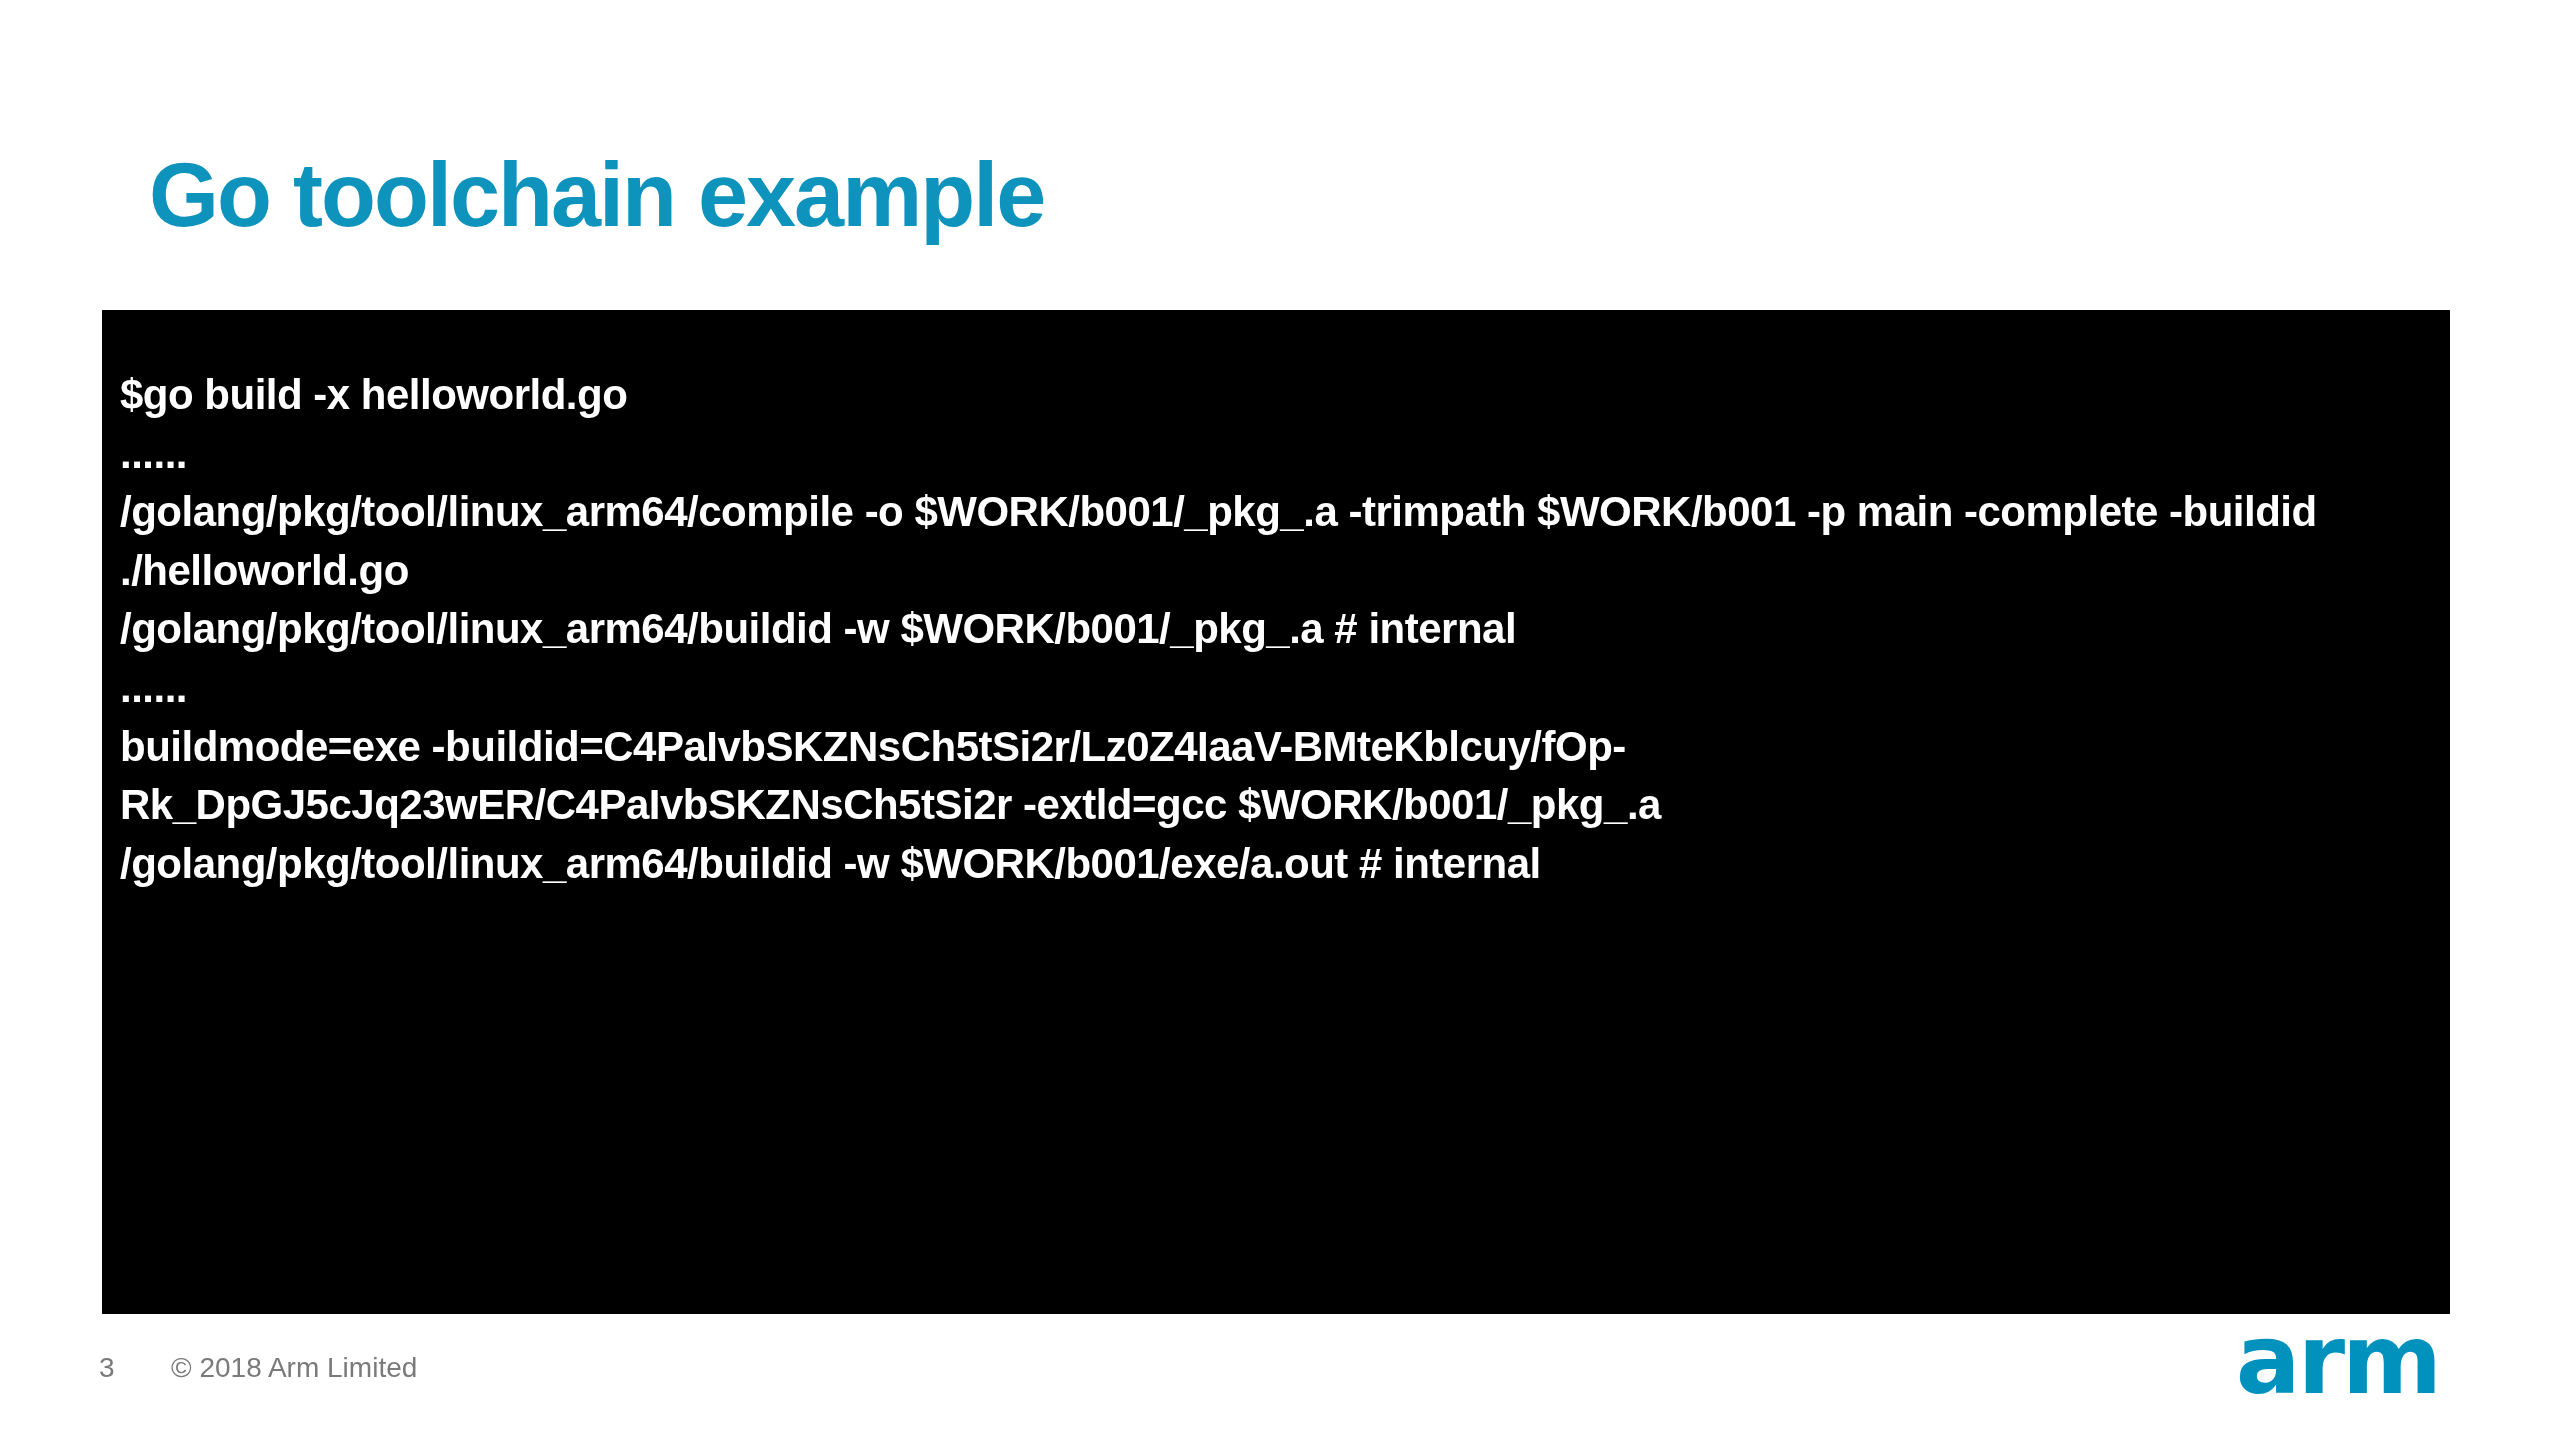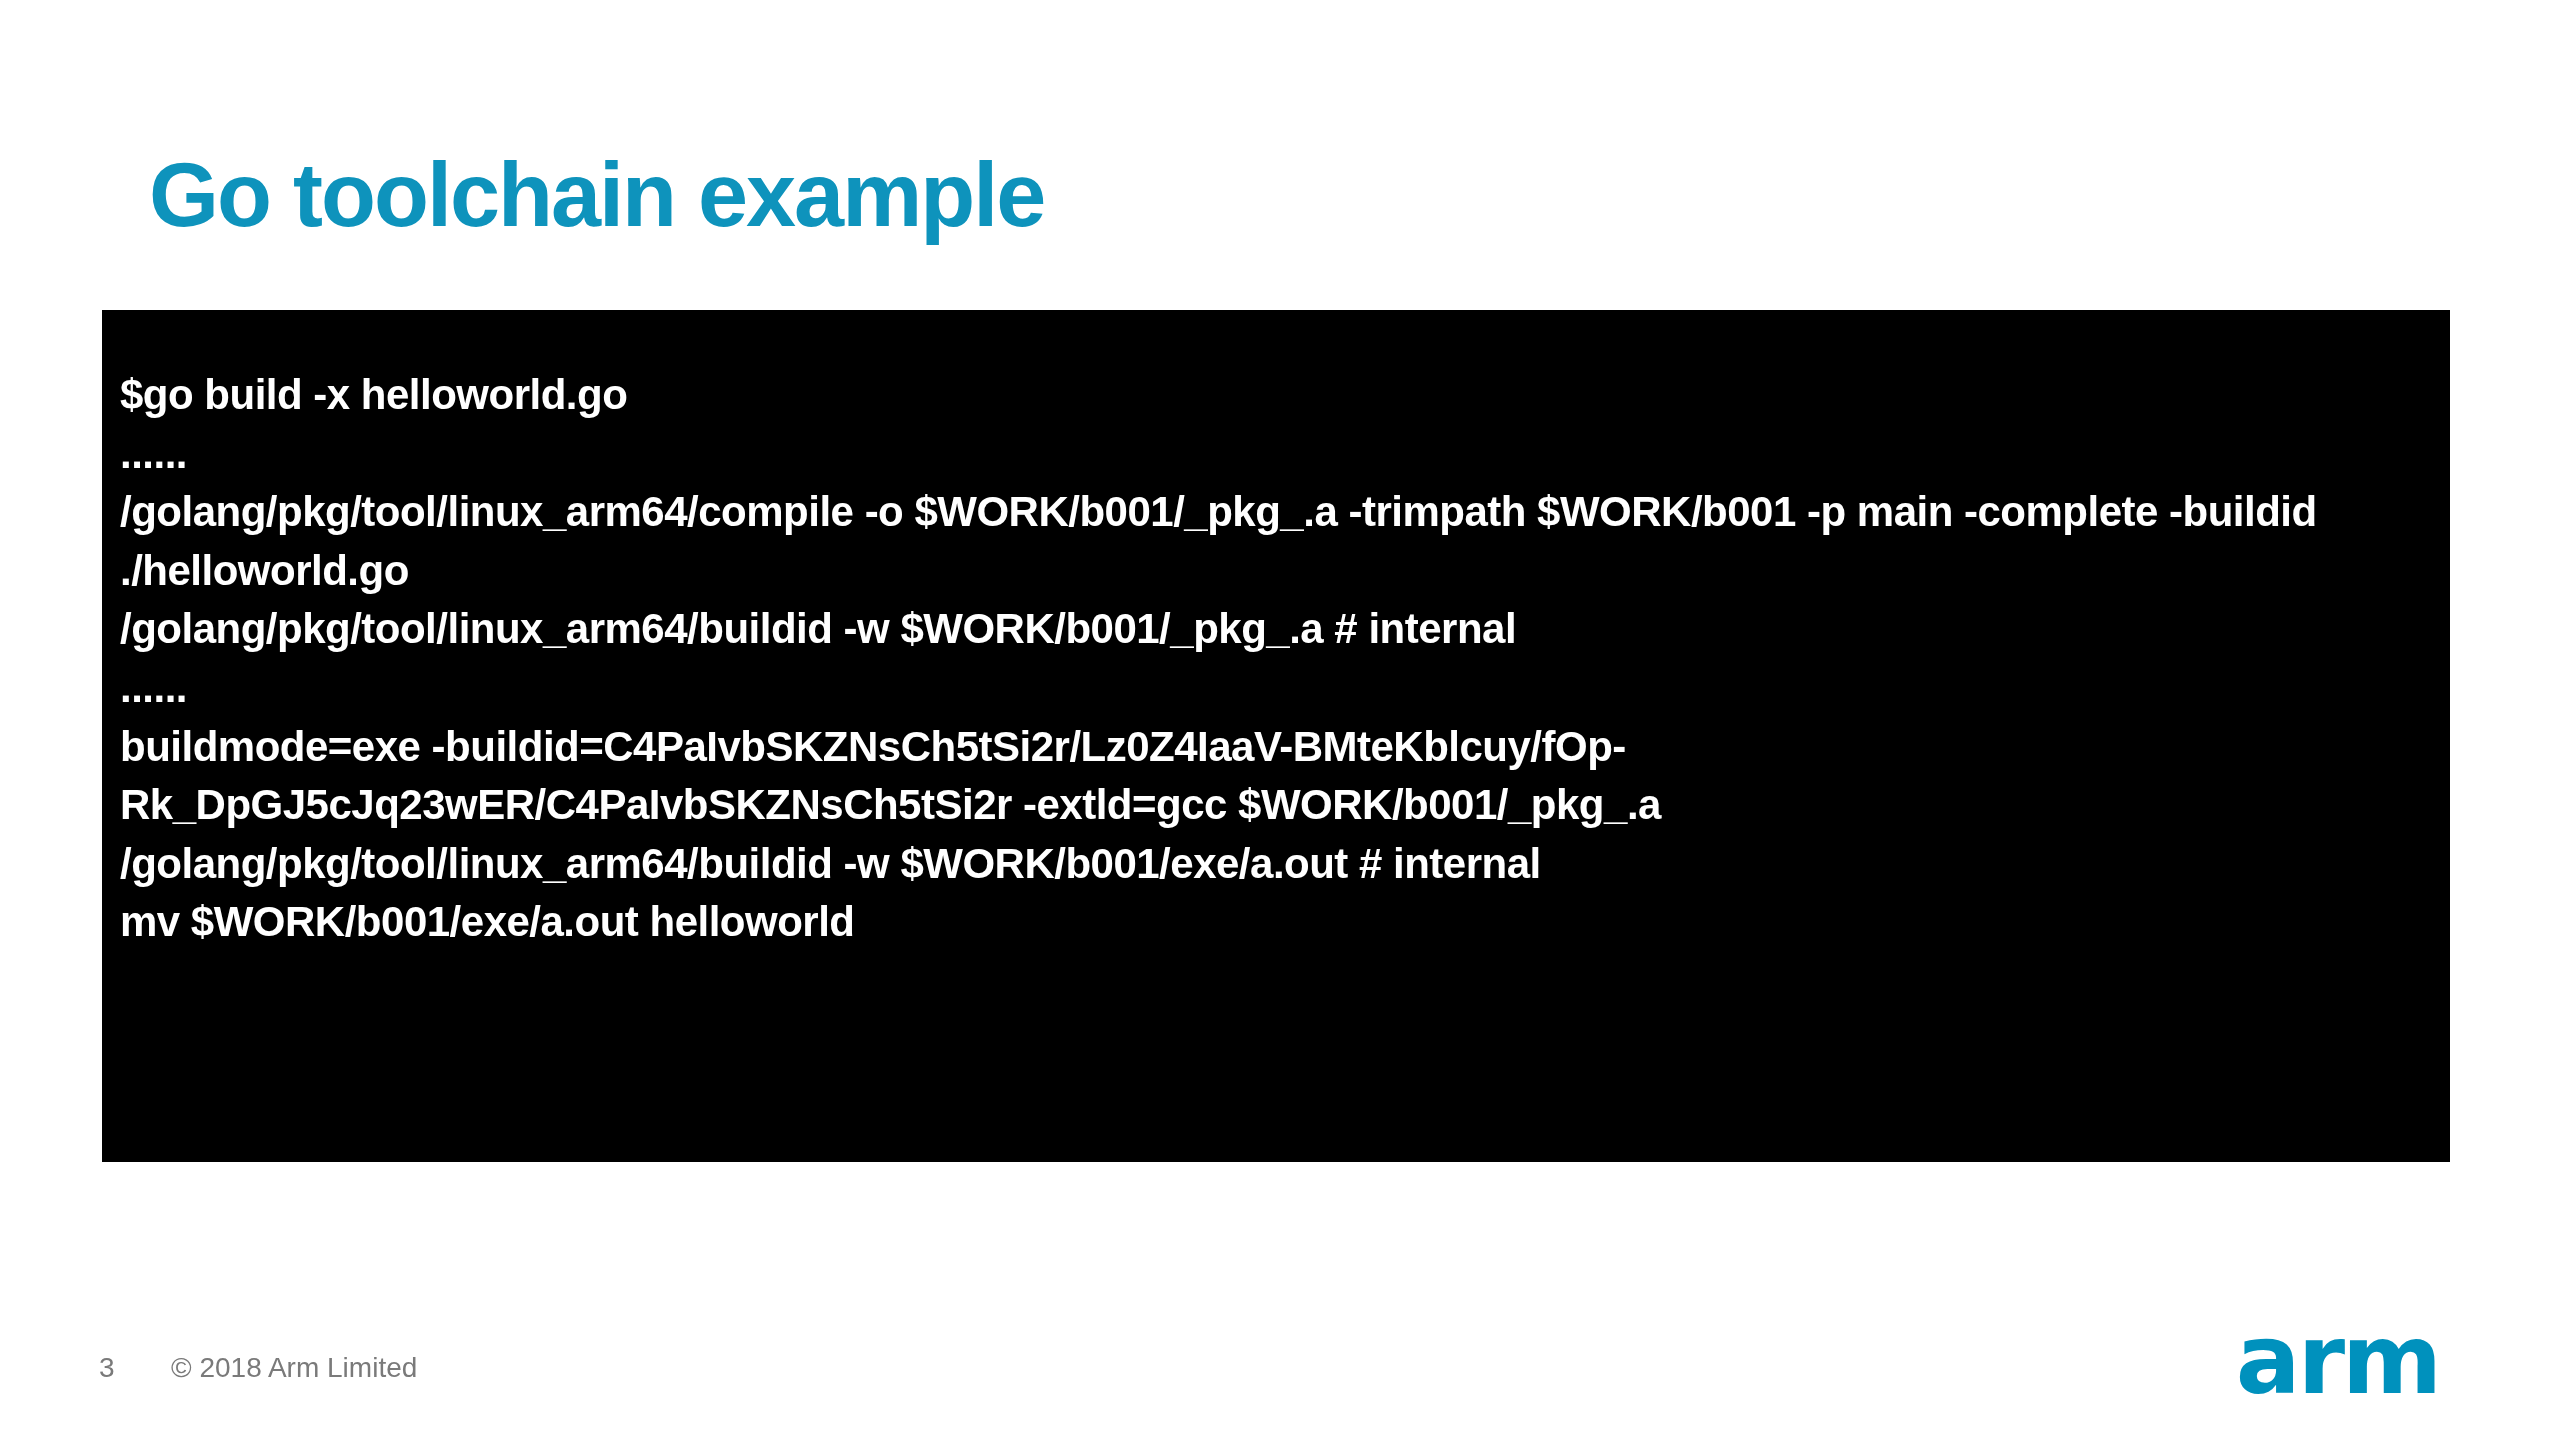--- a/index.html
+++ b/index.html
@@ -25,21 +25,21 @@
     color: #0e93bc;
     line-height: 1.1;
     white-space: nowrap;
     margin-left: 48px;
   }
   .terminal {
     position: absolute;
     left: 102px;
     top: 310px;
     width: 2348px;
-    height: 852px;
+    height: 1004px;
     background: #000000;
     box-sizing: border-box;
     padding: 56px 16px 0 18px;
   }
   .code-line {
     color: #ffffff;
     font-weight: bold;
     font-size: 42px;
     line-height: 58.6px;
     white-space: pre;
@@ -82,21 +82,20 @@
   <div class="terminal">
     <div class="code-line">$go build -x helloworld.go</div>
     <div class="code-line">......</div>
     <div class="code-line">/golang/pkg/tool/linux_arm64/compile -o $WORK/b001/_pkg_.a -trimpath $WORK/b001 -p main -complete -buildid</div>
     <div class="code-line">./helloworld.go</div>
     <div class="code-line">/golang/pkg/tool/linux_arm64/buildid -w $WORK/b001/_pkg_.a # internal</div>
     <div class="code-line">......</div>
     <div class="code-line">buildmode=exe -buildid=C4PaIvbSKZNsCh5tSi2r/Lz0Z4IaaV-BMteKblcuy/fOp-</div>
     <div class="code-line">Rk_DpGJ5cJq23wER/C4PaIvbSKZNsCh5tSi2r -extld=gcc $WORK/b001/_pkg_.a</div>
     <div class="code-line">/golang/pkg/tool/linux_arm64/buildid -w $WORK/b001/exe/a.out # internal</div>
-    <div class="code-line">mv $WORK/b001/exe/a.out helloworld</div>
   </div>
 
   <div class="footer-page-number">3</div>
 
   <div class="footer-copyright">© 2018 Arm Limited</div>
 
   <div class="arm-logo">arm</div>
 
 </div>
 

